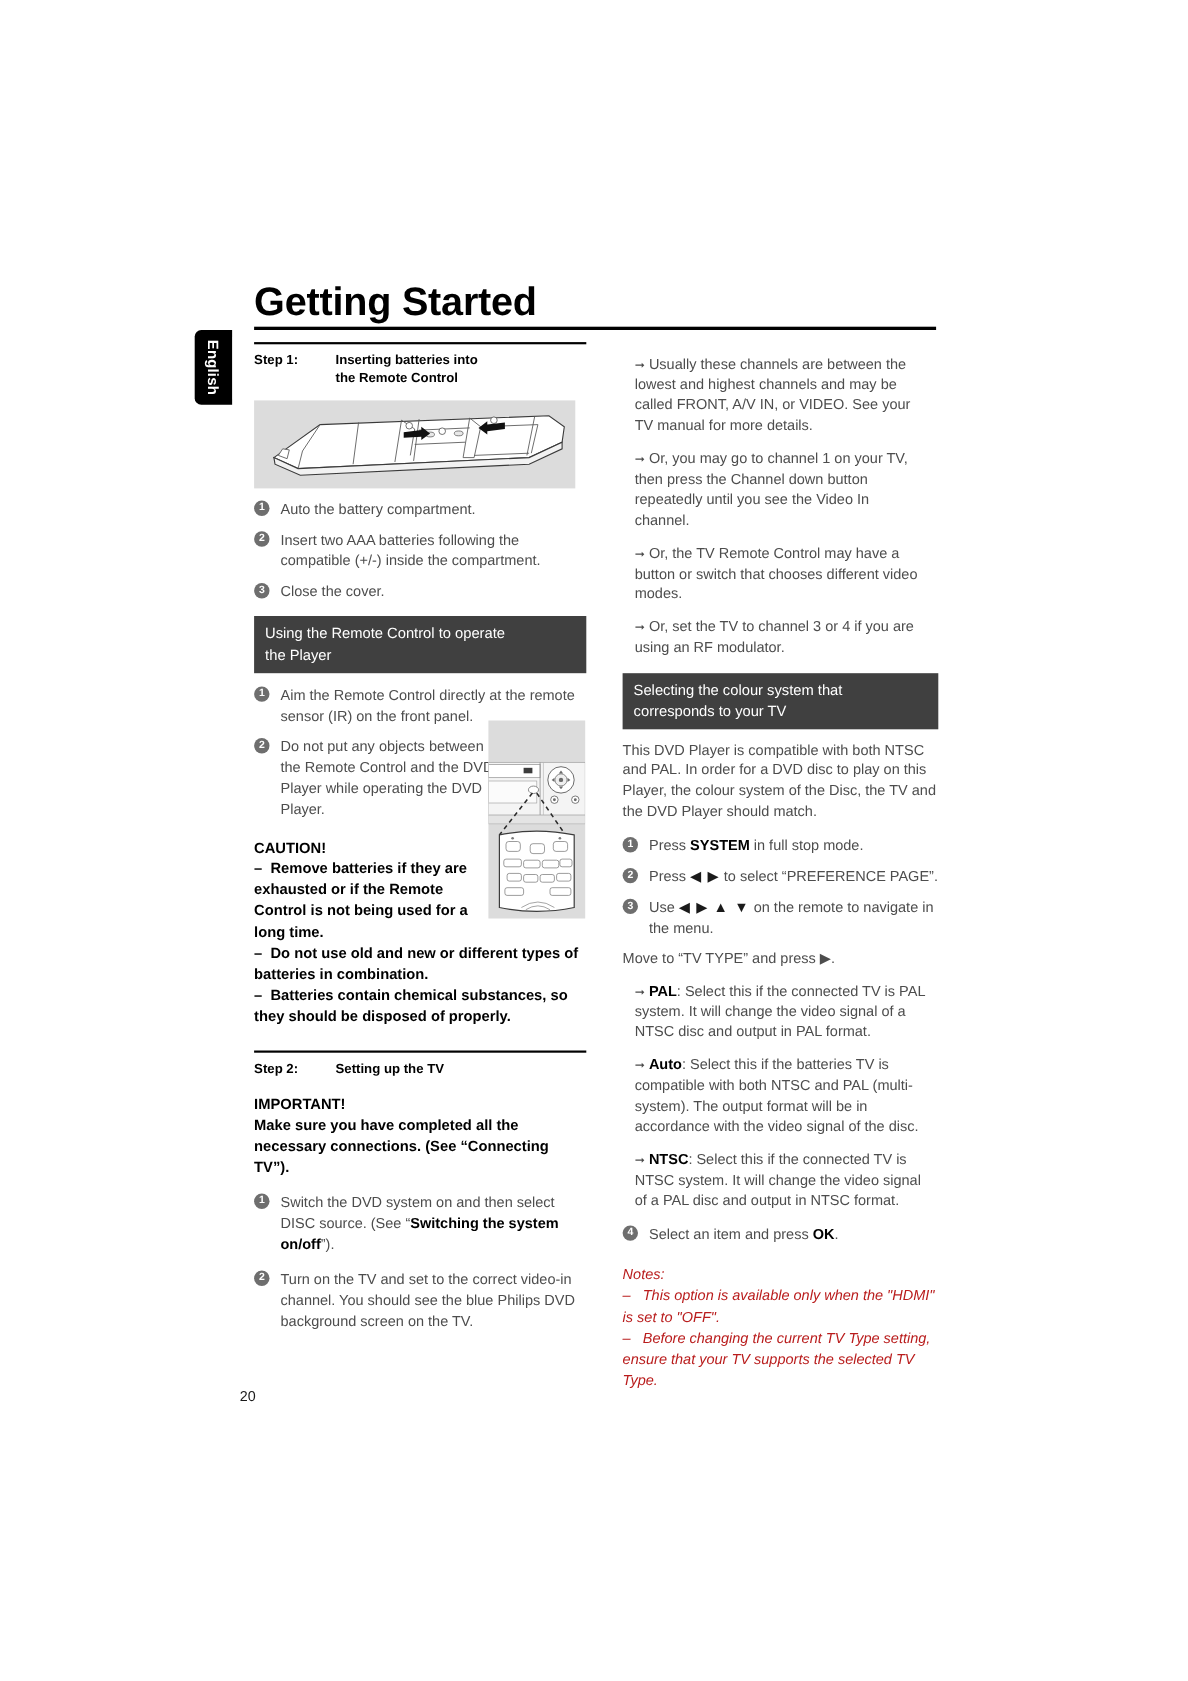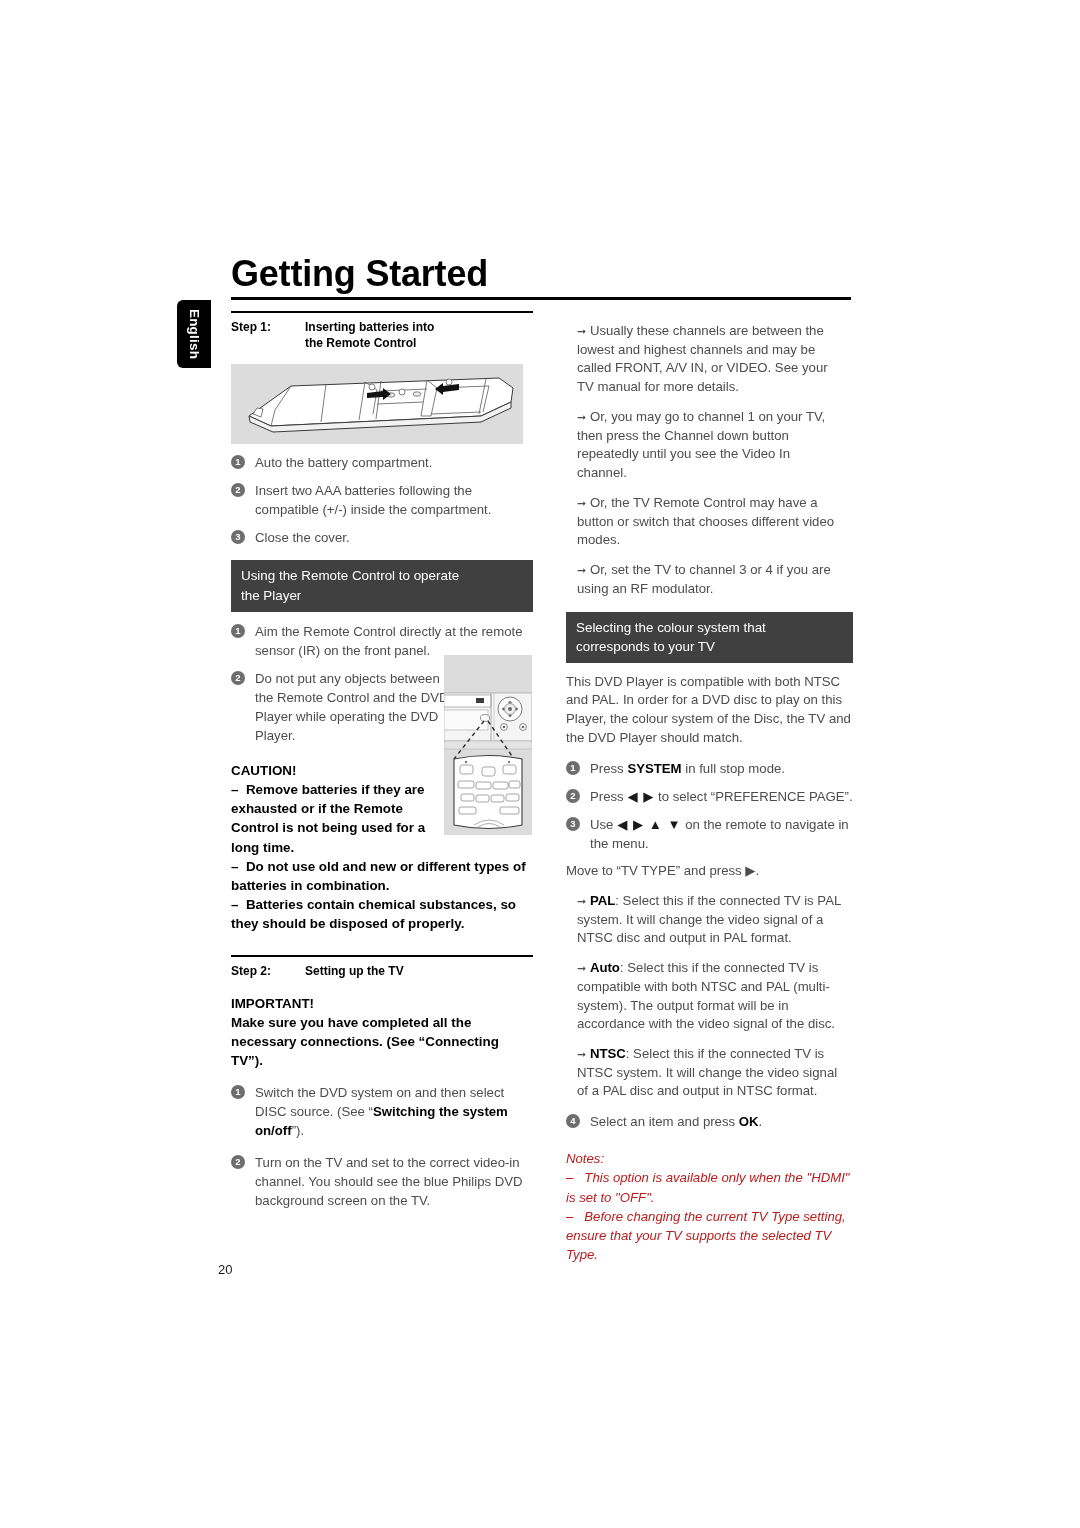--- a/index.html
+++ b/index.html
@@ -422,21 +422,21 @@
     </div>
 
     <p class="body-p" style="margin-top:9px;margin-bottom:0;">Move to “TV TYPE” and press ▶.</p>
 
     <div class="arrow-p">
       <span class="arrow-glyph">➞</span>
       <b>PAL</b><span>: Select this if the connected TV is PAL system. It will change the video signal of a NTSC disc and output in PAL format.</span>
     </div>
     <div class="arrow-p">
       <span class="arrow-glyph">➞</span>
-      <b>Auto</b><span>: Select this if the connected TV is compatible with both NTSC and PAL (multi-system). The output format will be in accordance with the video signal of the disc.</span>
+      <b>Auto</b><span>: Select this if the batteries TV is compatible with both NTSC and PAL (multi-system). The output format will be in accordance with the video signal of the disc.</span>
     </div>
     <div class="arrow-p">
       <span class="arrow-glyph">➞</span>
       <b>NTSC</b><span>: Select this if the connected TV is NTSC system. It will change the video signal of a PAL disc and output in NTSC format.</span>
     </div>
 
     <div class="num-item" style="margin-top:11px;">
       <span class="bullet">4</span>
       <span>Select an item and press </span><b>OK</b><span>.</span>
     </div>

